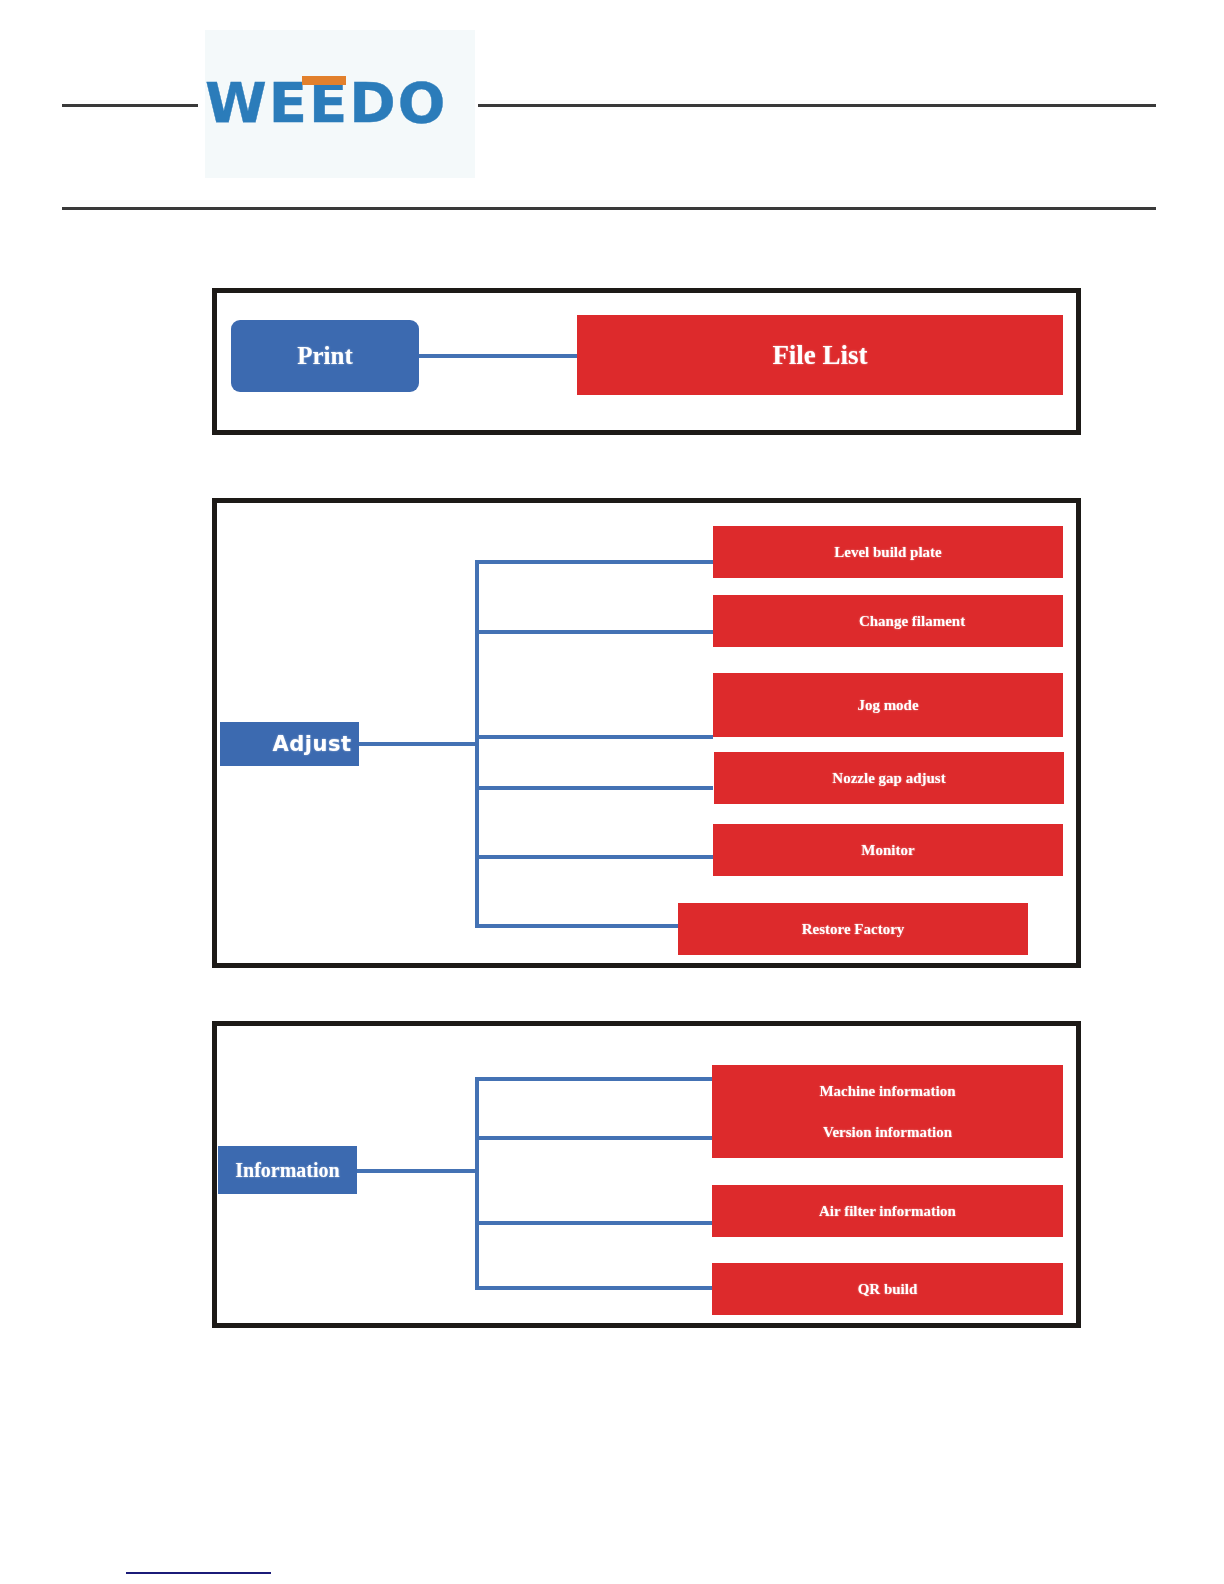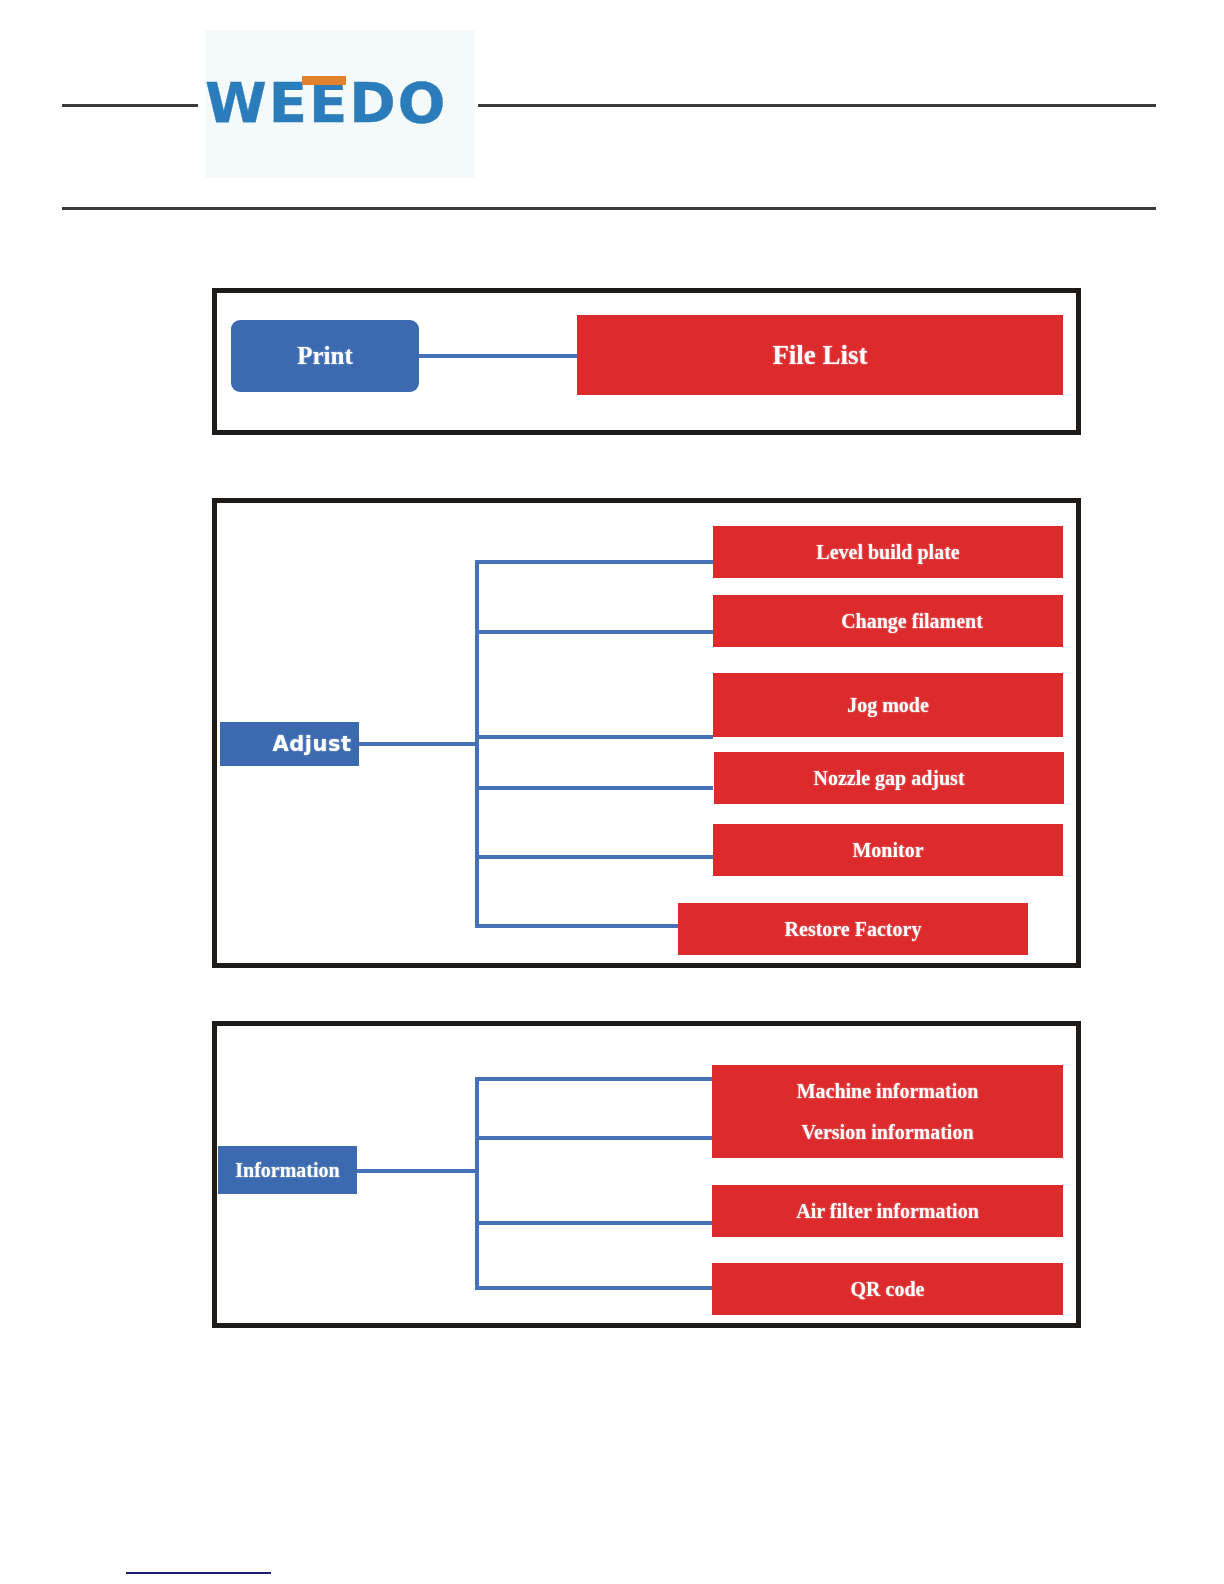--- a/index.html
+++ b/index.html
@@ -88,21 +88,21 @@
     text-align: center;
     text-shadow: 0 0 2px rgba(255,255,255,0.55);
   }
   .node-root {
     background: #3c6ab0;
     font-weight: bold;
   }
   .node-leaf {
     background: #dd2a2c;
     font-weight: bold;
-    font-size: 20px;
+    font-size: 15px;
   }
 
   #node-print {
     left: 231px; top: 320px; width: 188px; height: 72px;
     font-size: 25px;
     border-radius: 9px;
   }
   #node-file-list {
     left: 577px; top: 315px; width: 486px; height: 80px;
     font-size: 27px;
@@ -180,15 +180,15 @@
 <div class="line line-h" style="left:475px; top:1077px; width:238px;"></div>
 <div class="line line-h" style="left:475px; top:1136px; width:238px;"></div>
 <div class="line line-h" style="left:475px; top:1221px; width:238px;"></div>
 <div class="line line-h" style="left:475px; top:1286px; width:238px;"></div>
 
 <div class="node node-root" id="node-information">Information</div>
 
 <div class="node node-leaf" style="left:712px; top:1037px; width:351px; height:52px;margin-top:28px;">Machine information</div>
 <div class="node node-leaf" style="left:712px; top:1106px; width:351px; height:52px;">Version information</div>
 <div class="node node-leaf" style="left:712px; top:1185px; width:351px; height:52px;">Air filter information</div>
-<div class="node node-leaf" style="left:712px; top:1263px; width:351px; height:52px;">QR code</div>
+<div class="node node-leaf" style="left:712px; top:1263px; width:351px; height:52px;">QR build</div>
 
 <div style="position:absolute; left:126px; top:1572px; width:145px; height:2px; background:#1b1b78;"></div>
 
 </body></html>

